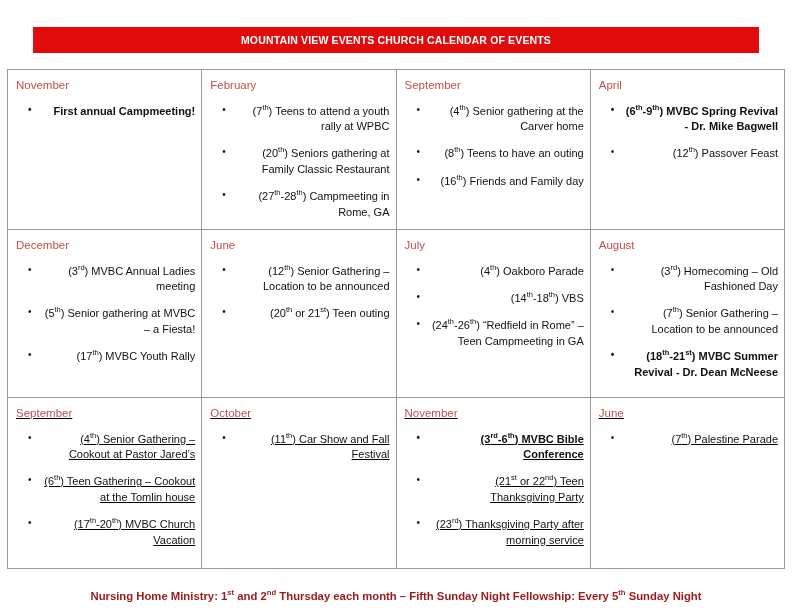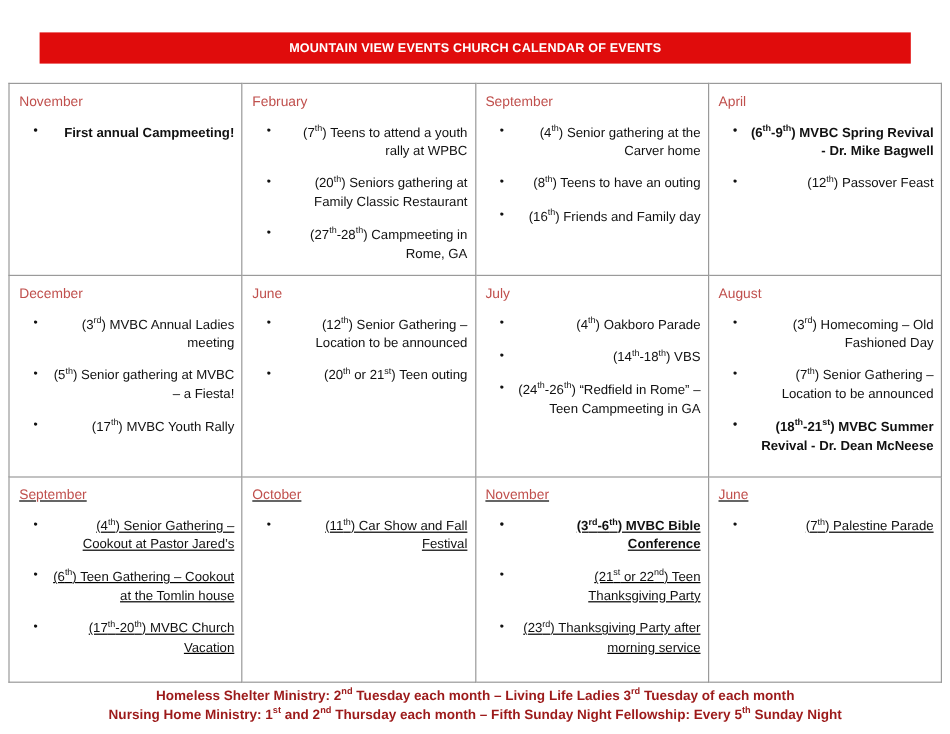--- a/index.html
+++ b/index.html
@@ -227,17 +227,16 @@
               <ul class="events">
                 <li>(7<sup>th</sup>) Palestine Parade</li>
               </ul>
             </td>
           </tr>
         </tbody>
     </table>
   </div>
 
   <div class="footer">
-      <div class="footer-line">Homeless Shelter Ministry: 2<sup>nd</sup> Tuesday each month – Living Life Ladies 3<sup>rd</sup> Tuesday of each month</div>
       <div class="footer-line">Nursing Home Ministry: 1<sup>st</sup> and 2<sup>nd</sup> Thursday each month – Fifth Sunday Night Fellowship: Every 5<sup>th</sup> Sunday Night</div>
     </div>
 
 </div>
 
 </body></html>

